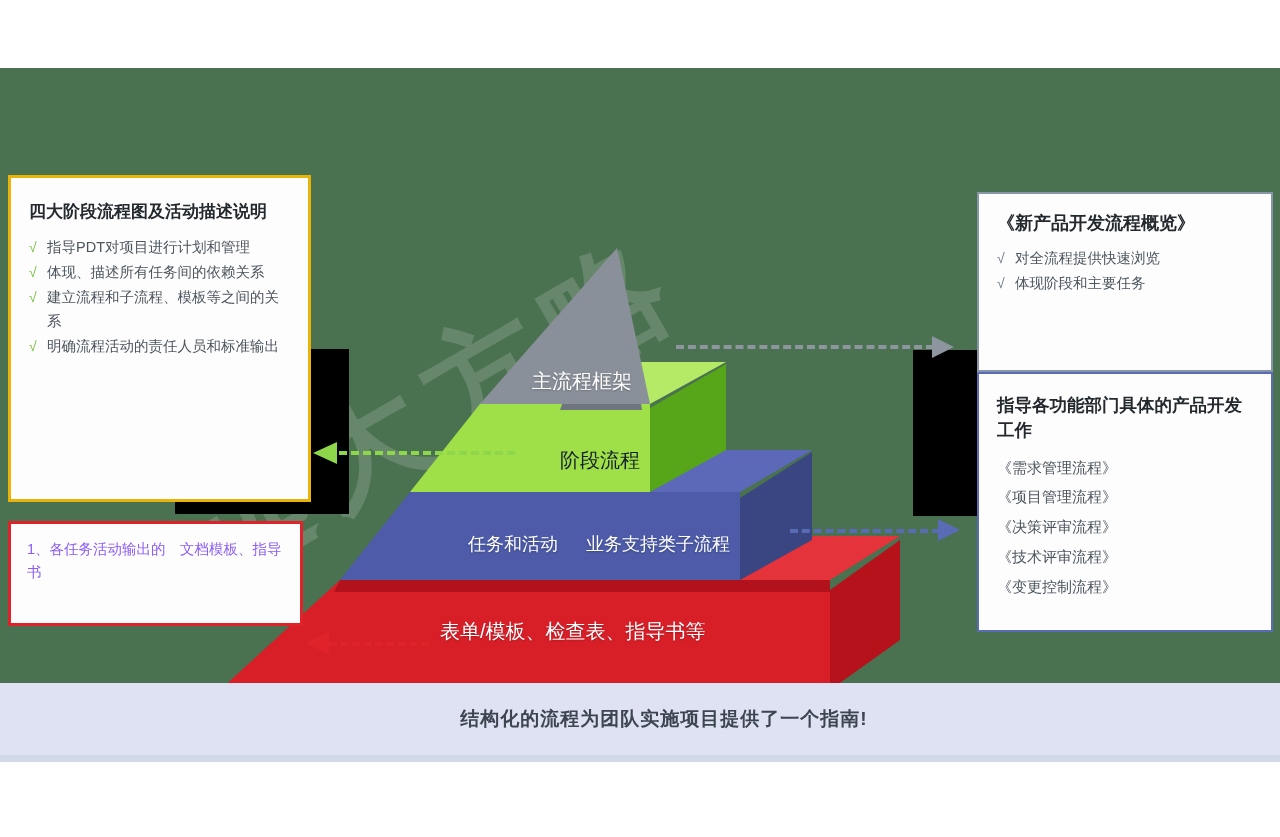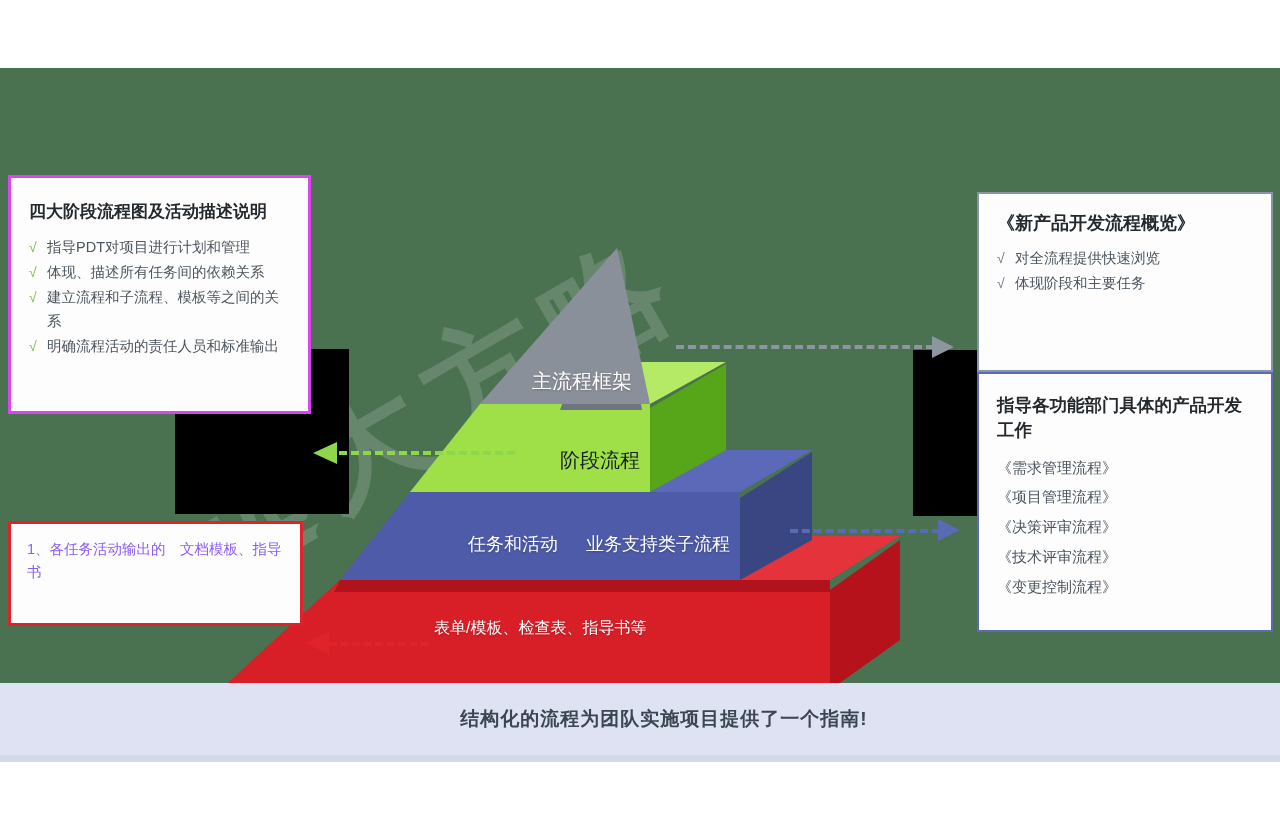--- a/index.html
+++ b/index.html
@@ -60,22 +60,22 @@
   .panel{position:absolute;background:#fdfdfd;box-sizing:border-box;}
   .panel h3{margin:0 0 10px 0;font-size:17px;font-weight:bold;color:#24292e;line-height:1.45;}
   .panel ul{margin:0;padding:0;list-style:none;}
   .panel li{
     font-size:14.5px;color:#4c555e;line-height:1.72;
     padding-left:18px;position:relative;
   }
   .panel li .tick{position:absolute;left:0;top:0;}
 
   .p-left{
-    left:8px;top:175px;width:303px;height:239px;
-    border:3px solid #d946ef;padding:22px 16px 0 18px;
+    left:8px;top:175px;width:303px;height:327px;
+    border:3px solid #eab308;padding:22px 16px 0 18px;
   }
   .p-left .tick{color:#7ac043;font-size:14px;}
 
   .p-leftbot{
     left:8px;top:521px;width:295px;height:105px;
     border:3px solid #e0232b;padding:14px 14px 0 16px;
   }
   .p-leftbot ol{margin:0;padding:0;list-style:none;}
   .p-leftbot li{
     font-size:14.5px;color:#8b5cf6;line-height:1.62;padding-left:0;
@@ -132,21 +132,21 @@
   .pyramid{position:absolute;left:180px;top:172px;width:720px;height:450px;}
   .pyramid svg{display:block;width:720px;height:450px;overflow:visible;}
   .lbl{
     position:absolute;color:#ffffff;font-weight:normal;white-space:nowrap;
     text-shadow:0 1px 2px rgba(0,0,0,.25);
   }
   .lbl-1{left:352px;top:128px;font-size:20px;}
   .lbl-2{left:380px;top:207px;font-size:20px;color:#15202b;text-shadow:none;}
   .lbl-3{left:288px;top:292px;font-size:18px;}
   .lbl-3 .gap{display:inline-block;width:28px;}
-  .lbl-4{left:254px;top:378px;font-size:16px;}
+  .lbl-4{left:260px;top:378px;font-size:20px;}
 </style>
 </head>
 <body>
 
 <div class="stage">
 
   <div class="title-wrap">
     <span class="slashes">
       <i></i>
         <i></i>

